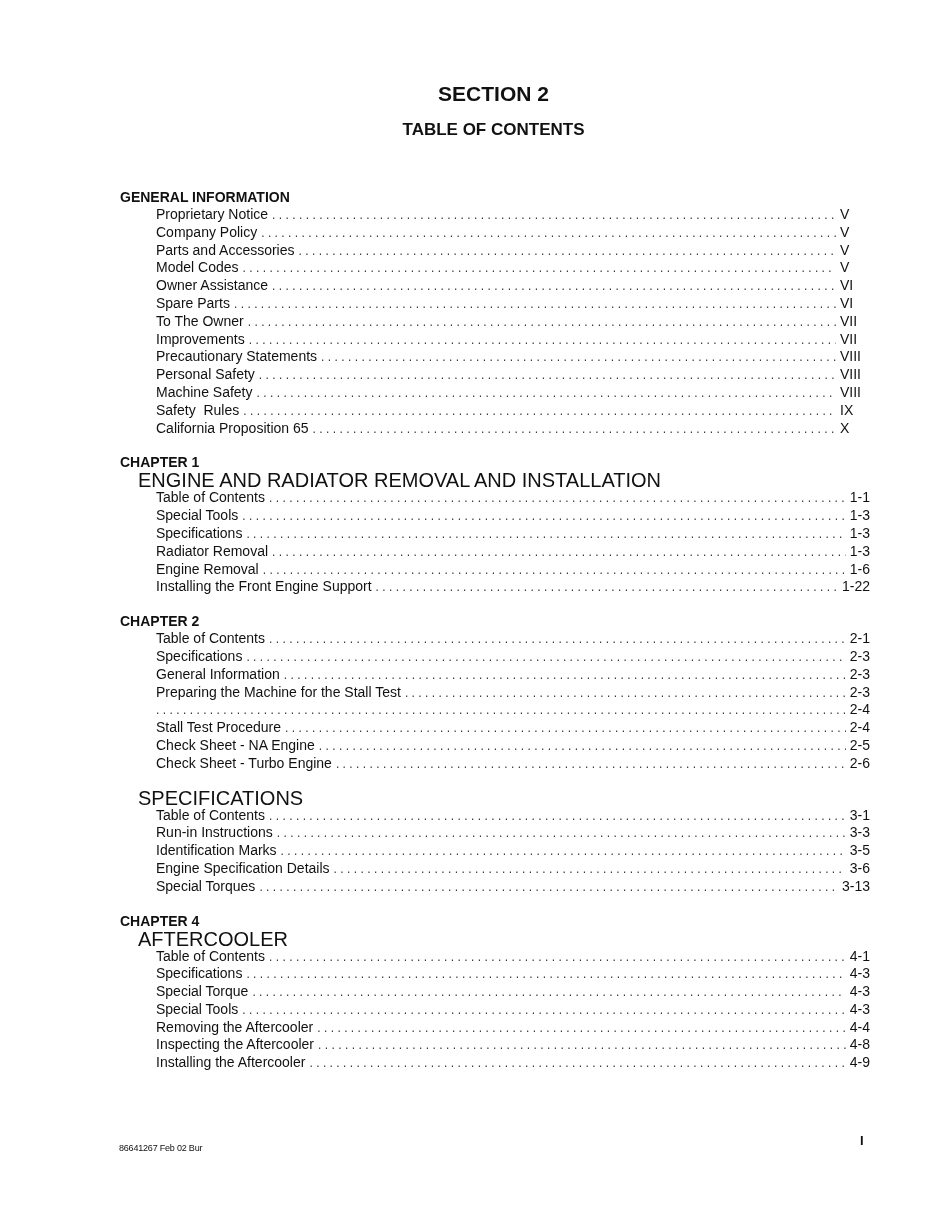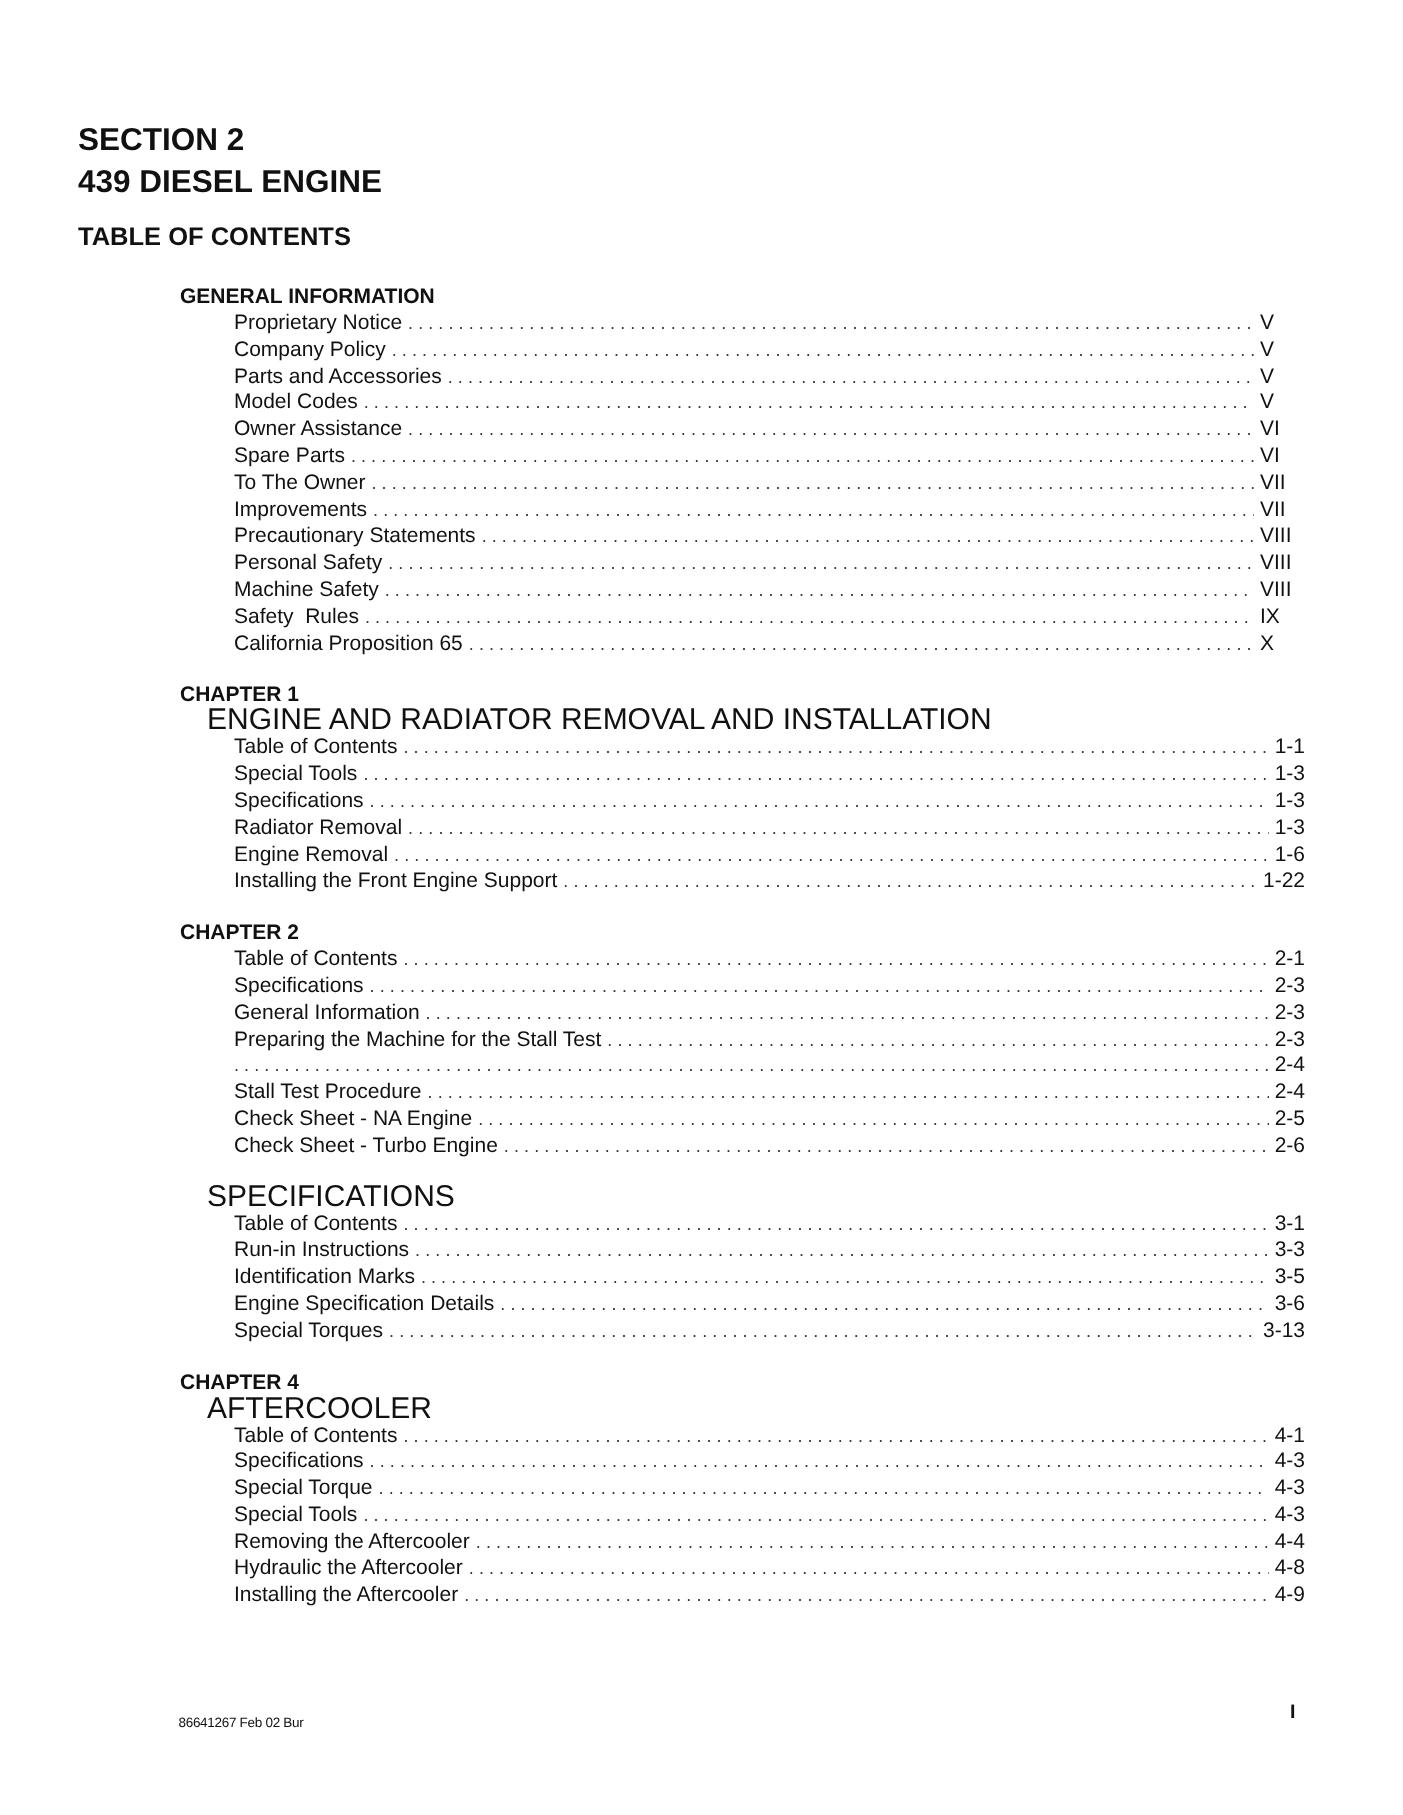--- a/index.html
+++ b/index.html
@@ -1,40 +1,39 @@
 <!DOCTYPE html>
 <html><head>
   <meta charset="utf-8">
   <style>
     html, body { margin: 0; padding: 0; background: #ffffff; }
     body {
       width: 935px; height: 1210px; position: relative; overflow: hidden;
       font-family: "Liberation Sans", sans-serif; color: #111111;
     }
-    .title-block { position: absolute; top: 80px; left: 0; width: 100%; }
+    .title-block { position: absolute; top: 80px; left: 0; width: 100%; text-align: center; }
     .title-line { font-weight: bold; font-size: 21px; line-height: 28px; margin-left: 52px; }
     .toc-title { font-weight: bold; font-size: 17px; margin-top: 12px; margin-left: 52px; }
     .content { position: absolute; top: 188px; left: 120px; width: 750px; }
     .section { margin-bottom: 16px; }
     .sec-head { font-weight: bold; font-size: 14px; line-height: 18px; height: 18px; }
     .sec-sub { font-size: 20px; line-height: 18px; height: 18px; padding-left: 18px; }
     .entry { display: flex; align-items: baseline; font-size: 14px; line-height: 17.8px; height: 17.8px; padding-left: 36px; }
     .entry .label { white-space: pre; padding-right: 4px; }
     .entry .leader { flex: 1; overflow: hidden; white-space: nowrap; letter-spacing: 3.4px; color: #333; font-size: 12px; }
     .entry .page { padding-left: 4px; min-width: 30px; text-align: left; }
     .entry.arabic .page { min-width: 0; text-align: right; }
     .footer-code { position: absolute; top: 1143px; left: 119px; font-size: 9px; letter-spacing: -0.2px; }
     .footer-page { position: absolute; top: 1133px; left: 860px; font-size: 13px; font-weight: bold; }
   </style>
 </head>
 <body>
 
 <div class="title-block">
   <div class="title-line">SECTION 2</div>
-  <div class="title-line">439 DIESEL ENGINE</div>
   <div class="toc-title">TABLE OF CONTENTS</div>
 </div>
 
 <div class="content" id="toc">
     <div class="section">
       <div class="sec-head">GENERAL INFORMATION</div>
       <div class="entry">
         <span class="label">Proprietary Notice</span>
         <span class="leader">........................................................................................................................................................................................................</span>
         <span class="page">V</span>
@@ -226,21 +225,21 @@
         <span class="label">Special Tools</span>
         <span class="leader">........................................................................................................................................................................................................</span>
         <span class="page">4-3</span>
       </div>
       <div class="entry arabic">
         <span class="label">Removing the Aftercooler</span>
         <span class="leader">........................................................................................................................................................................................................</span>
         <span class="page">4-4</span>
       </div>
       <div class="entry arabic">
-        <span class="label">Hydraulic the Aftercooler</span>
+        <span class="label">Inspecting the Aftercooler</span>
         <span class="leader">........................................................................................................................................................................................................</span>
         <span class="page">4-8</span>
       </div>
       <div class="entry arabic">
         <span class="label">Installing the Aftercooler</span>
         <span class="leader">........................................................................................................................................................................................................</span>
         <span class="page">4-9</span>
       </div>
     </div>
   </div>

